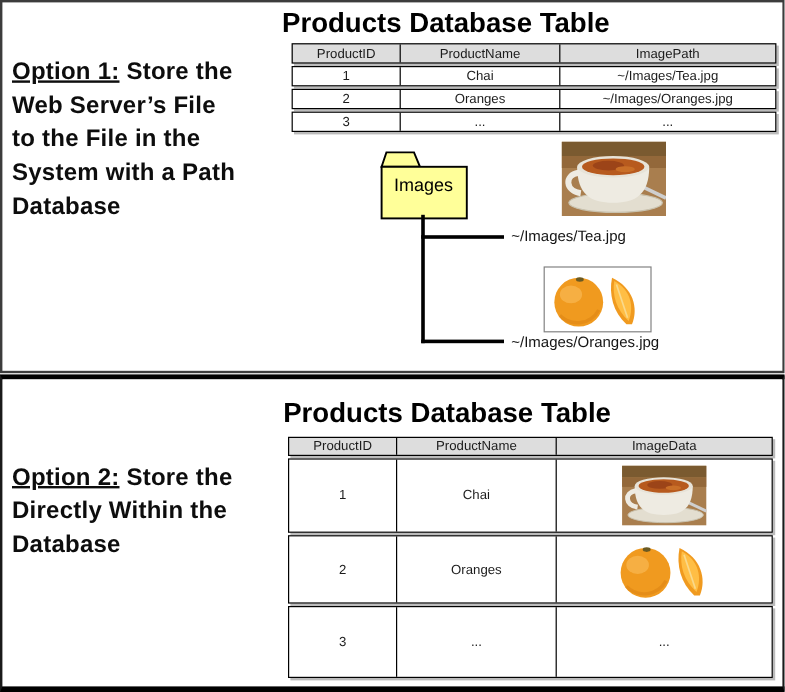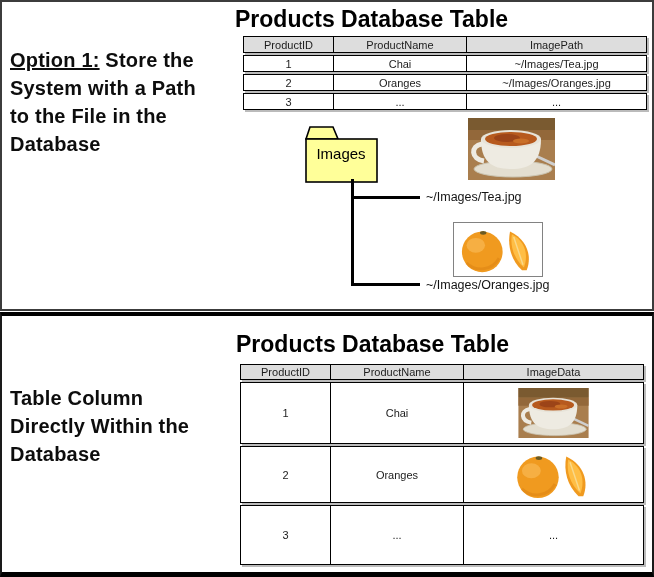--- a/index.html
+++ b/index.html
@@ -89,34 +89,35 @@
     color: #141414;
     white-space: nowrap;
   }
   #tea-path-label     { left: 424px; top: 188px; }
   #oranges-path-label { left: 424px; top: 276px; }
 
   .photo { position: absolute; line-height: 0; }
   #tea-photo-fs     { left: 466px; top: 116px; }
   #oranges-photo-fs { left: 451px; top: 220px; border: 1px solid #828282;
                       background: #fff; padding: 2px; }
-  #folder-wrap      { left: 302px; top: 120px; }
+  #folder-wrap      { left: 314px; top: 120px; }
   .cell-photo { line-height: 0; }
 </style>
 </head>
 <body>
 
 <div id="canvas">
 
   <section class="panel" id="panel1">
 
     <div class="option-text" id="option1-text">
       <div><span class="option-label">Option 1:</span> <span>Store the</span></div>
+      <div>Web Server’s File</div>
+      <div>to the File in the</div>
       <div>System with a Path</div>
-      <div>to the File in the</div>
       <div>Database</div>
     </div>
 
     <h2 class="table-title" id="table1-title">Products Database Table</h2>
 
     <div class="db-table" id="table1">
       <div class="db-row header">
         <div class="db-cell c1">ProductID</div>
         <div class="db-cell c2">ProductName</div>
         <div class="db-cell c3">ImagePath</div>
@@ -179,21 +180,21 @@
         <path d="M61 13 L71 43" stroke="#f9d98c" stroke-width="1.5"></path>
       </svg>
     </div>
     <div class="path-label" id="oranges-path-label">~/Images/Oranges.jpg</div>
 
   </section>
 
   <section class="panel" id="panel2">
 
     <div class="option-text" id="option2-text">
-      <div>Table Column</div>
+      <div><span class="option-label">Option 2:</span> <span>Store the</span></div>
       <div>Directly Within the</div>
       <div>Database</div>
     </div>
 
     <h2 class="table-title" id="table2-title">Products Database Table</h2>
 
     <div class="db-table" id="table2">
       <div class="db-row header">
         <div class="db-cell c1">ProductID</div>
         <div class="db-cell c2">ProductName</div>

